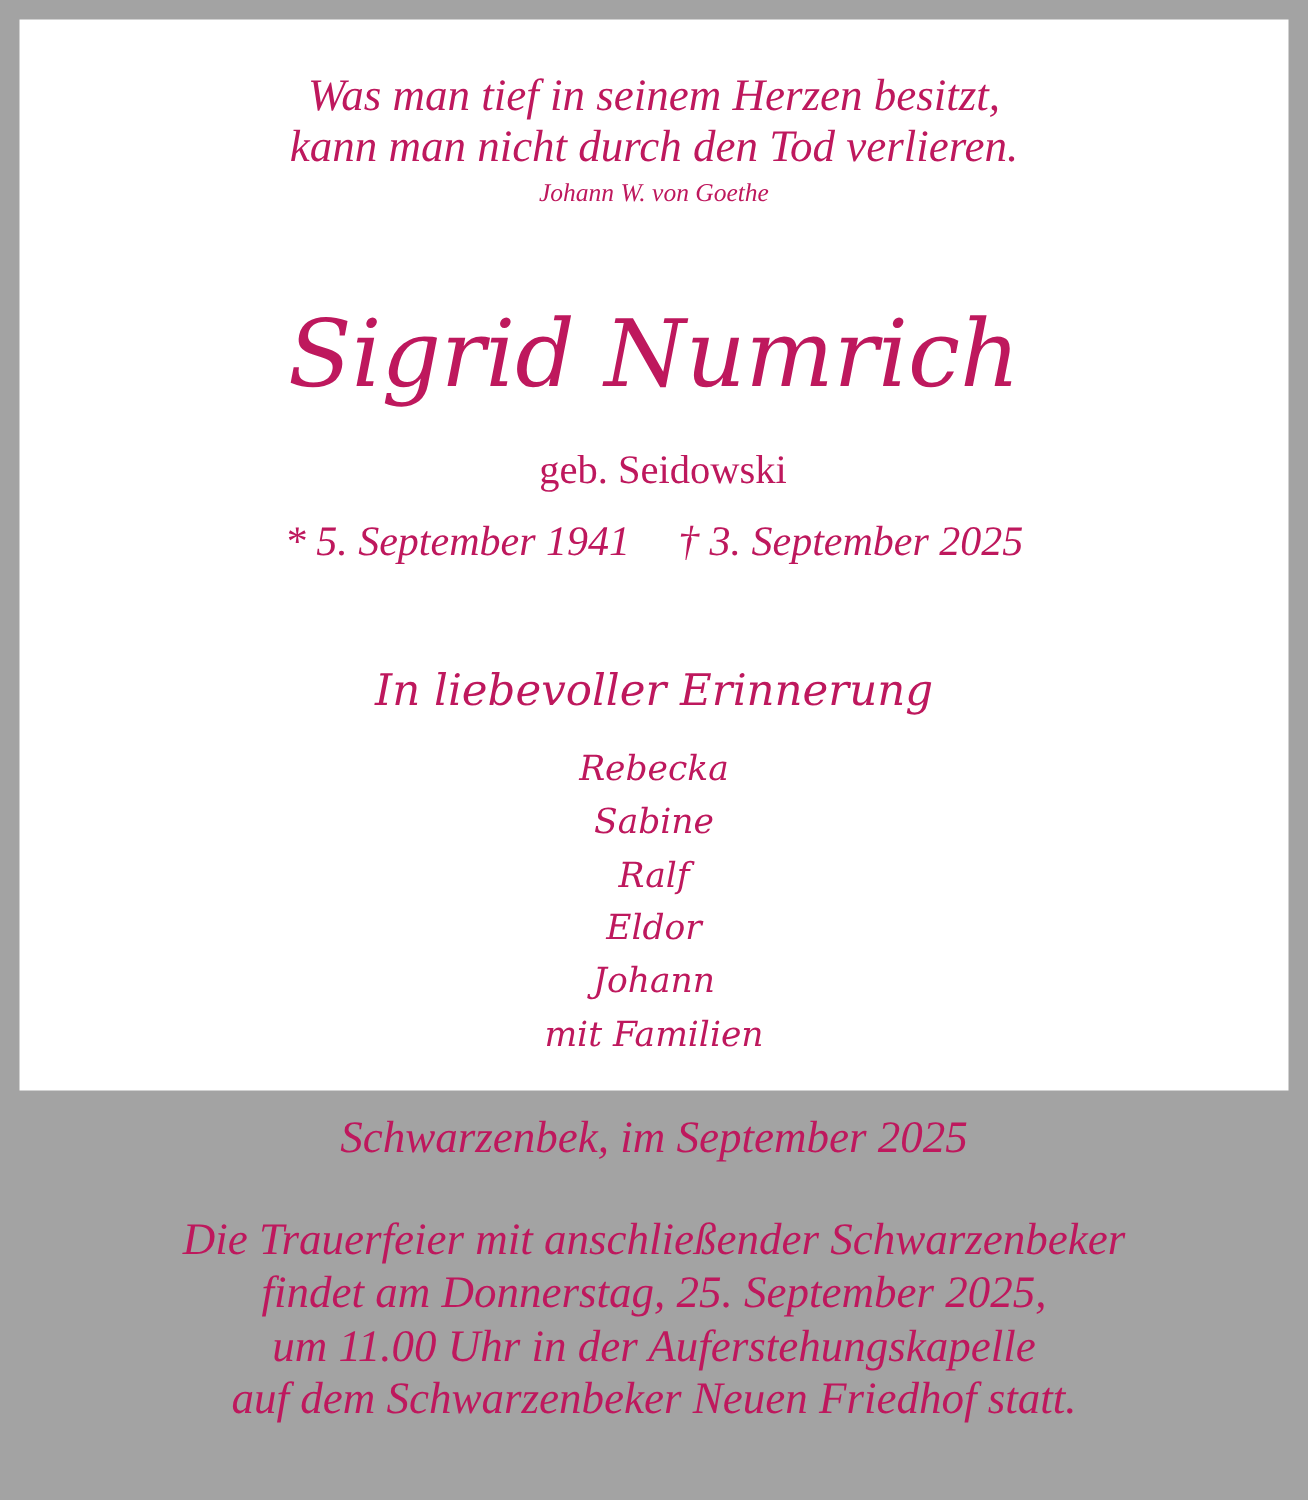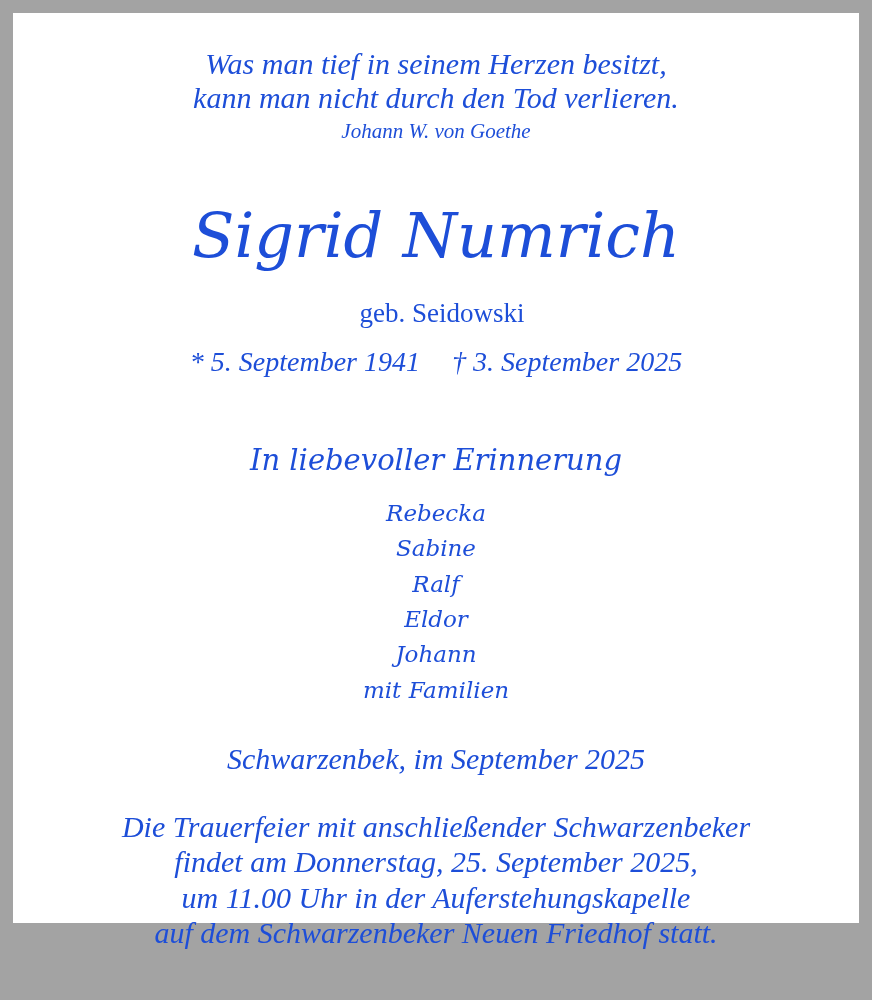--- a/index.html
+++ b/index.html
@@ -5,37 +5,37 @@
   html, body { margin: 0; padding: 0; }
   body {
     width: 872px; height: 1000px;
     background: #a3a3a3;
     position: relative;
     overflow: hidden;
   }
   .card {
     position: absolute;
     left: 13px; top: 13px;
-    width: 846px; height: 910px;
+    width: 846px; height: 714px;
     background: #ffffff;
-    color: #1d4ed8;
+    color: #be185d;
     text-align: center;
   }
   .line {
     position: absolute;
     left: 0; right: 0;
     white-space: nowrap;
     text-align: center;
   }
   .serif-i { font-family: "Liberation Serif", "DejaVu Serif", serif; font-style: italic; }
   .serif { font-family: "Liberation Serif", "DejaVu Serif", serif; }
   .wide-i { font-family: "DejaVu Serif", serif; font-style: italic; }
 
   .quote { font-size: 30px; }
-  .quote-author { font-size: 21px; }
+  .quote-author { font-size: 17px; }
   .name { font-size: 62px; font-family: "DejaVu Serif", serif; font-style: italic; letter-spacing: 0px; }
   .born { font-size: 27px; margin-left: 12px; }
   .dates { font-size: 28px; }
   .memory { font-size: 29px; }
   .mourner { font-size: 23px; }
   .place { font-size: 30px; }
   .funeral { font-size: 30px; }
   .sep { display: inline-block; width: 32px; }
 </style>
 </head>

